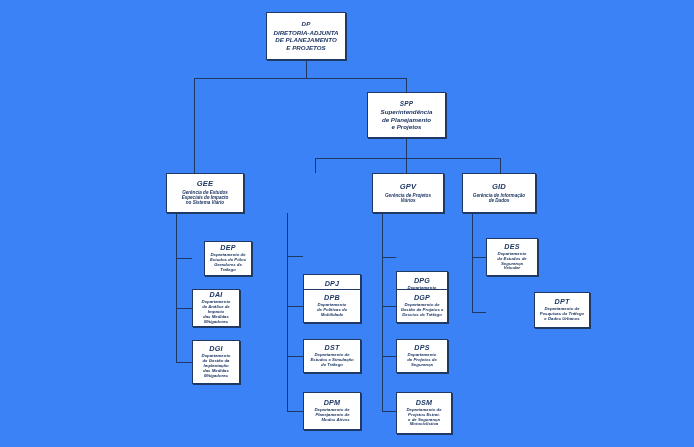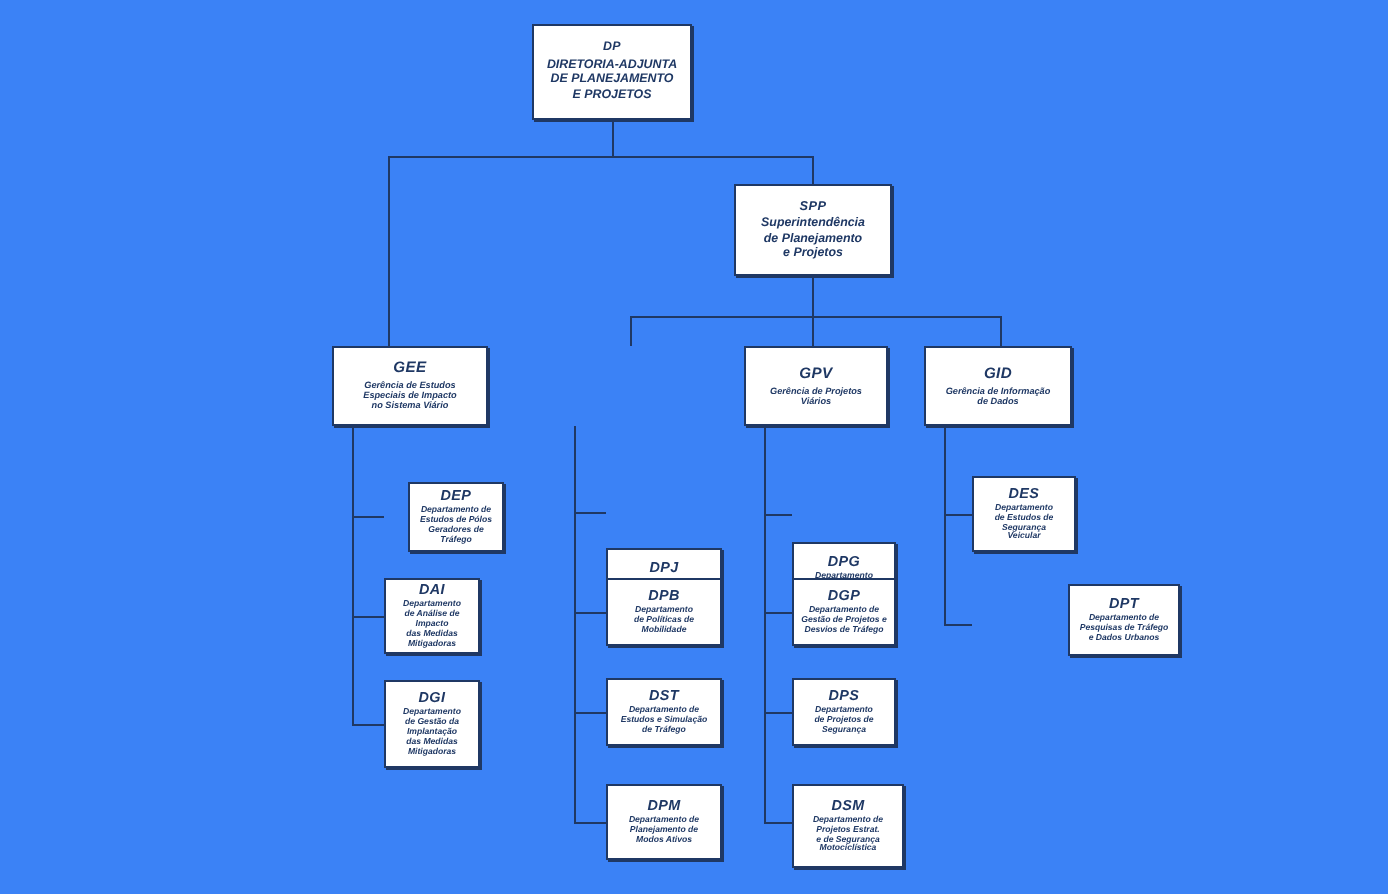--- a/index.html
+++ b/index.html
@@ -173,21 +173,21 @@
 Mobilidade</div>
   </div>
 
   <div class="node lvl-dep" style="left:303px; top:339px; width:58px; height:34px;">
     <div class="code">DST</div>
     <div class="desc" style="white-space:pre-line;">Departamento de
 Estudos e Simulação
 de Tráfego</div>
   </div>
 
-  <div class="node lvl-dep" style="left:303px; top:392px; width:58px; height:38px;">
+  <div class="node lvl-dep" style="left:303px; top:392px; width:58px; height:38px;text-align:right;">
     <div class="code">DPM</div>
     <div class="desc" style="white-space:pre-line;">Departamento de
 Planejamento de
 Modos Ativos</div>
   </div>
 
   <div class="node lvl-dep" style="left:396px; top:238px; width:52px; height:40px;margin-top:33px;">
     <div class="code">DPG</div>
     <div class="desc" style="white-space:pre-line;">Departamento
 de Projetos

